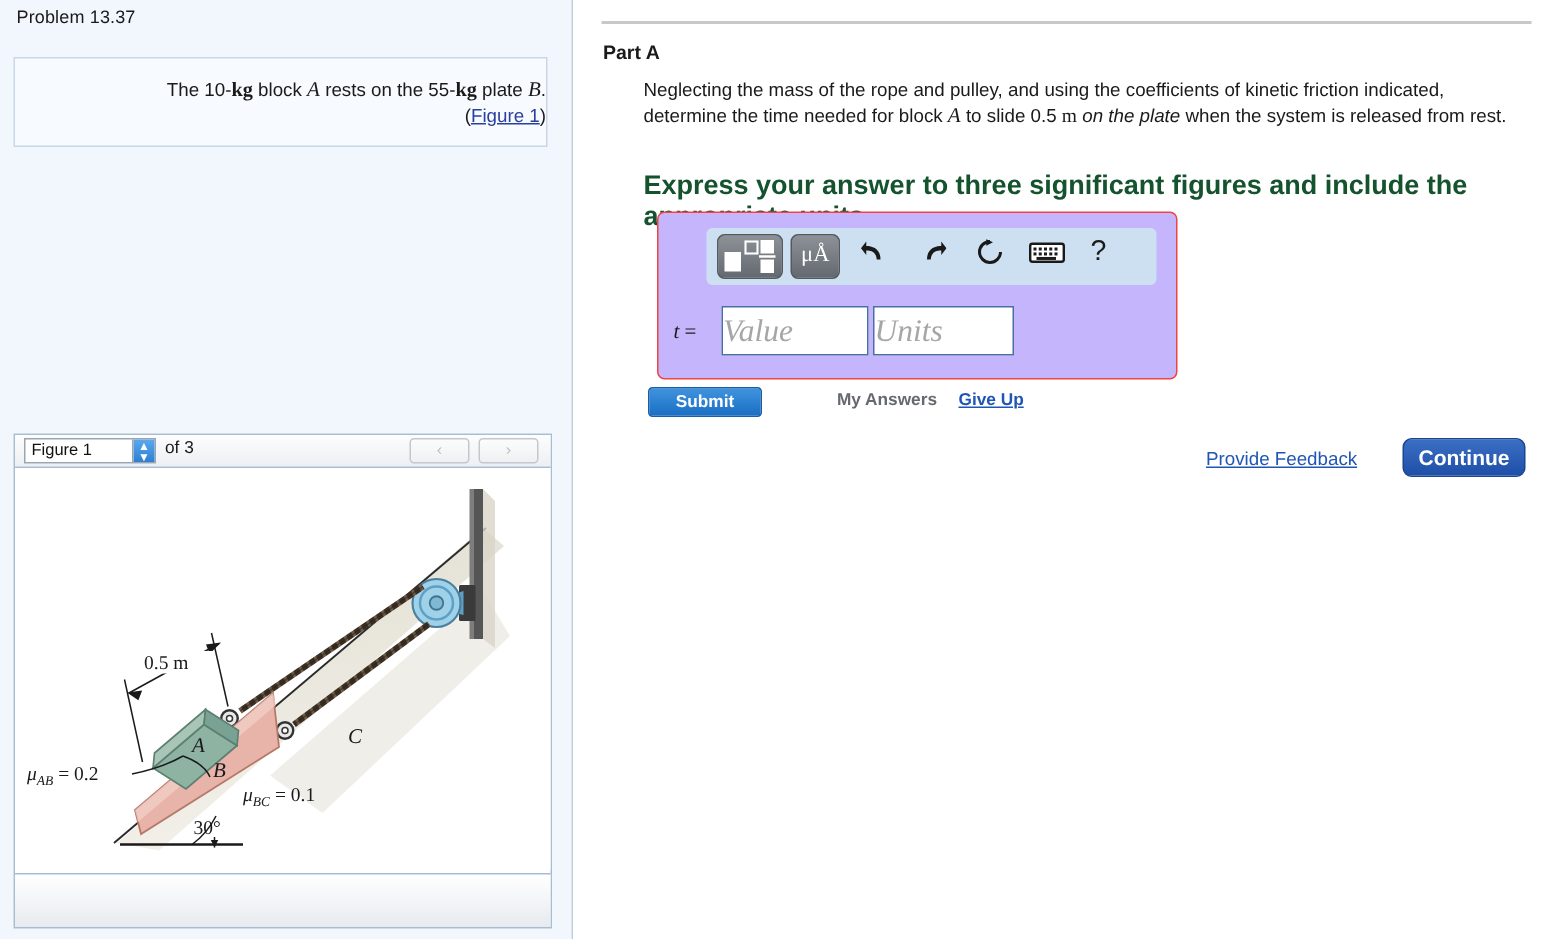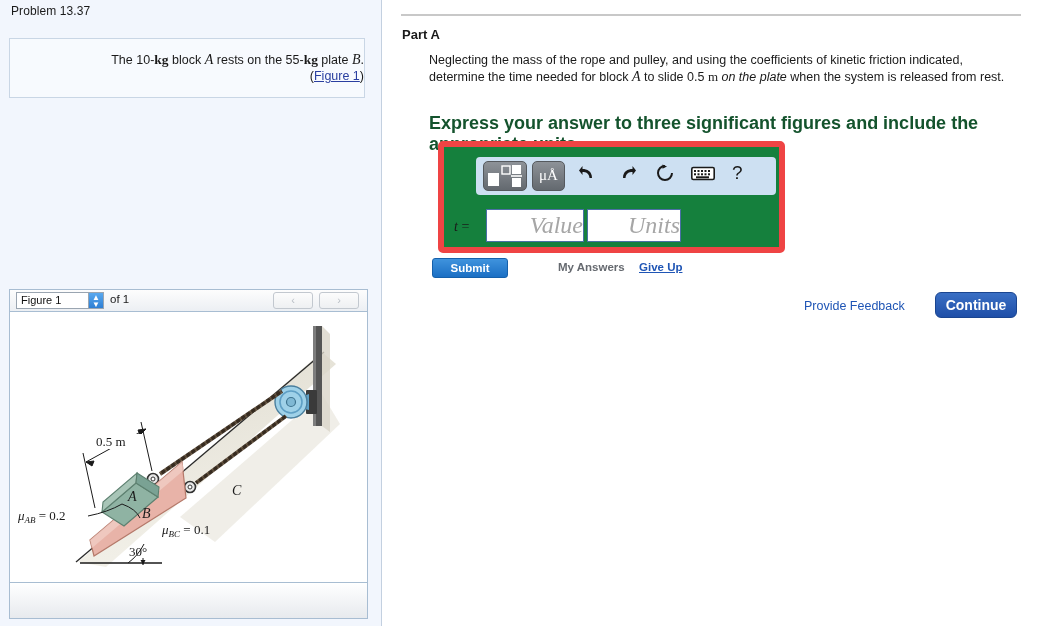--- a/index.html
+++ b/index.html
@@ -164,23 +164,23 @@
   .ital { font-style: italic; }
   .mathi { font-family: "Liberation Serif", serif; font-style: italic; font-size: 14px; }
   .mathu { font-family: "Liberation Serif", serif; font-size: 13px; }
 
   
   #answer-box {
     position: absolute;
     left: 438px - 383px; top: 141px;
     left: 55px;
     width: 347px; height: 112px;
-    border: 6px solid #ef4444;
+    border: 1px solid #ef4444;
     border-radius: 5px;
-    background: #15803d;
+    background: #c4b5fd;
   }
   #answer-toolbar {
     position: absolute;
     left: 32px; top: 10px;
     width: 300px; height: 38px;
     background: #cde0f2;
     border-radius: 4px;
   }
   .tmpl-btn {
     position: absolute;
@@ -226,23 +226,23 @@
     top: 62px;
     height: 33px;
     border: 1px solid #4a6fa5;
     background: #ffffff;
   }
   #field-value { left: 42px; width: 98px; }
   #field-units { left: 143px; width: 94px; }
   .ans-ph {
     font-family: "Liberation Serif", serif;
     font-style: italic;
-    font-size: 24px;
+    font-size: 21px;
     color: #a6a6a6;
-    text-align: right;
+    text-align: left;
     line-height: 31px;
   }
 
   
   #submit-btn {
     position: absolute;
     left: 49px; top: 258px;
     width: 76px; height: 20px;
     border-radius: 3px;
     background: linear-gradient(#3f93dd, #1b6fc4);
@@ -268,20 +268,21 @@
     font-weight: bold;
     color: #1f55b5;
     text-decoration: underline;
     cursor: pointer;
   }
   #provide-feedback {
     position: absolute;
     left: 421px; top: 299px;
     font-size: 12.5px;
     color: #1f55b5;
+    text-decoration: underline;
     cursor: pointer;
   }
   #continue-btn {
     position: absolute;
     left: 552px; top: 292px;
     width: 82px; height: 26px;
     border-radius: 6px;
     background: linear-gradient(#3a6fc4, #1f4fa8);
     border: 1px solid #1a4590;
     color: #ffffff;
@@ -309,21 +310,21 @@
     <div id="figure-panel">
 
       <div id="figure-header">
         <div id="figure-select">
           <span>Figure 1</span>
           <div id="figure-spinner">
             <div>▲</div>
             <div>▼</div>
           </div>
         </div>
-        <div id="figure-of">of 1</div>
+        <div id="figure-of">of 3</div>
         <div class="navbtn" id="nav-prev">‹</div>
         <div class="navbtn" id="nav-next">›</div>
       </div>
 
       <div id="figure-canvas">
         <svg width="357" height="268" viewBox="0 0 357 268">
           <defs>
             <linearGradient id="shadowGrad" x1="0" y1="0" x2="0.3" y2="1">
               <stop offset="0%" stop-color="#dedacd"></stop>
               <stop offset="100%" stop-color="#f2f0e8"></stop>

